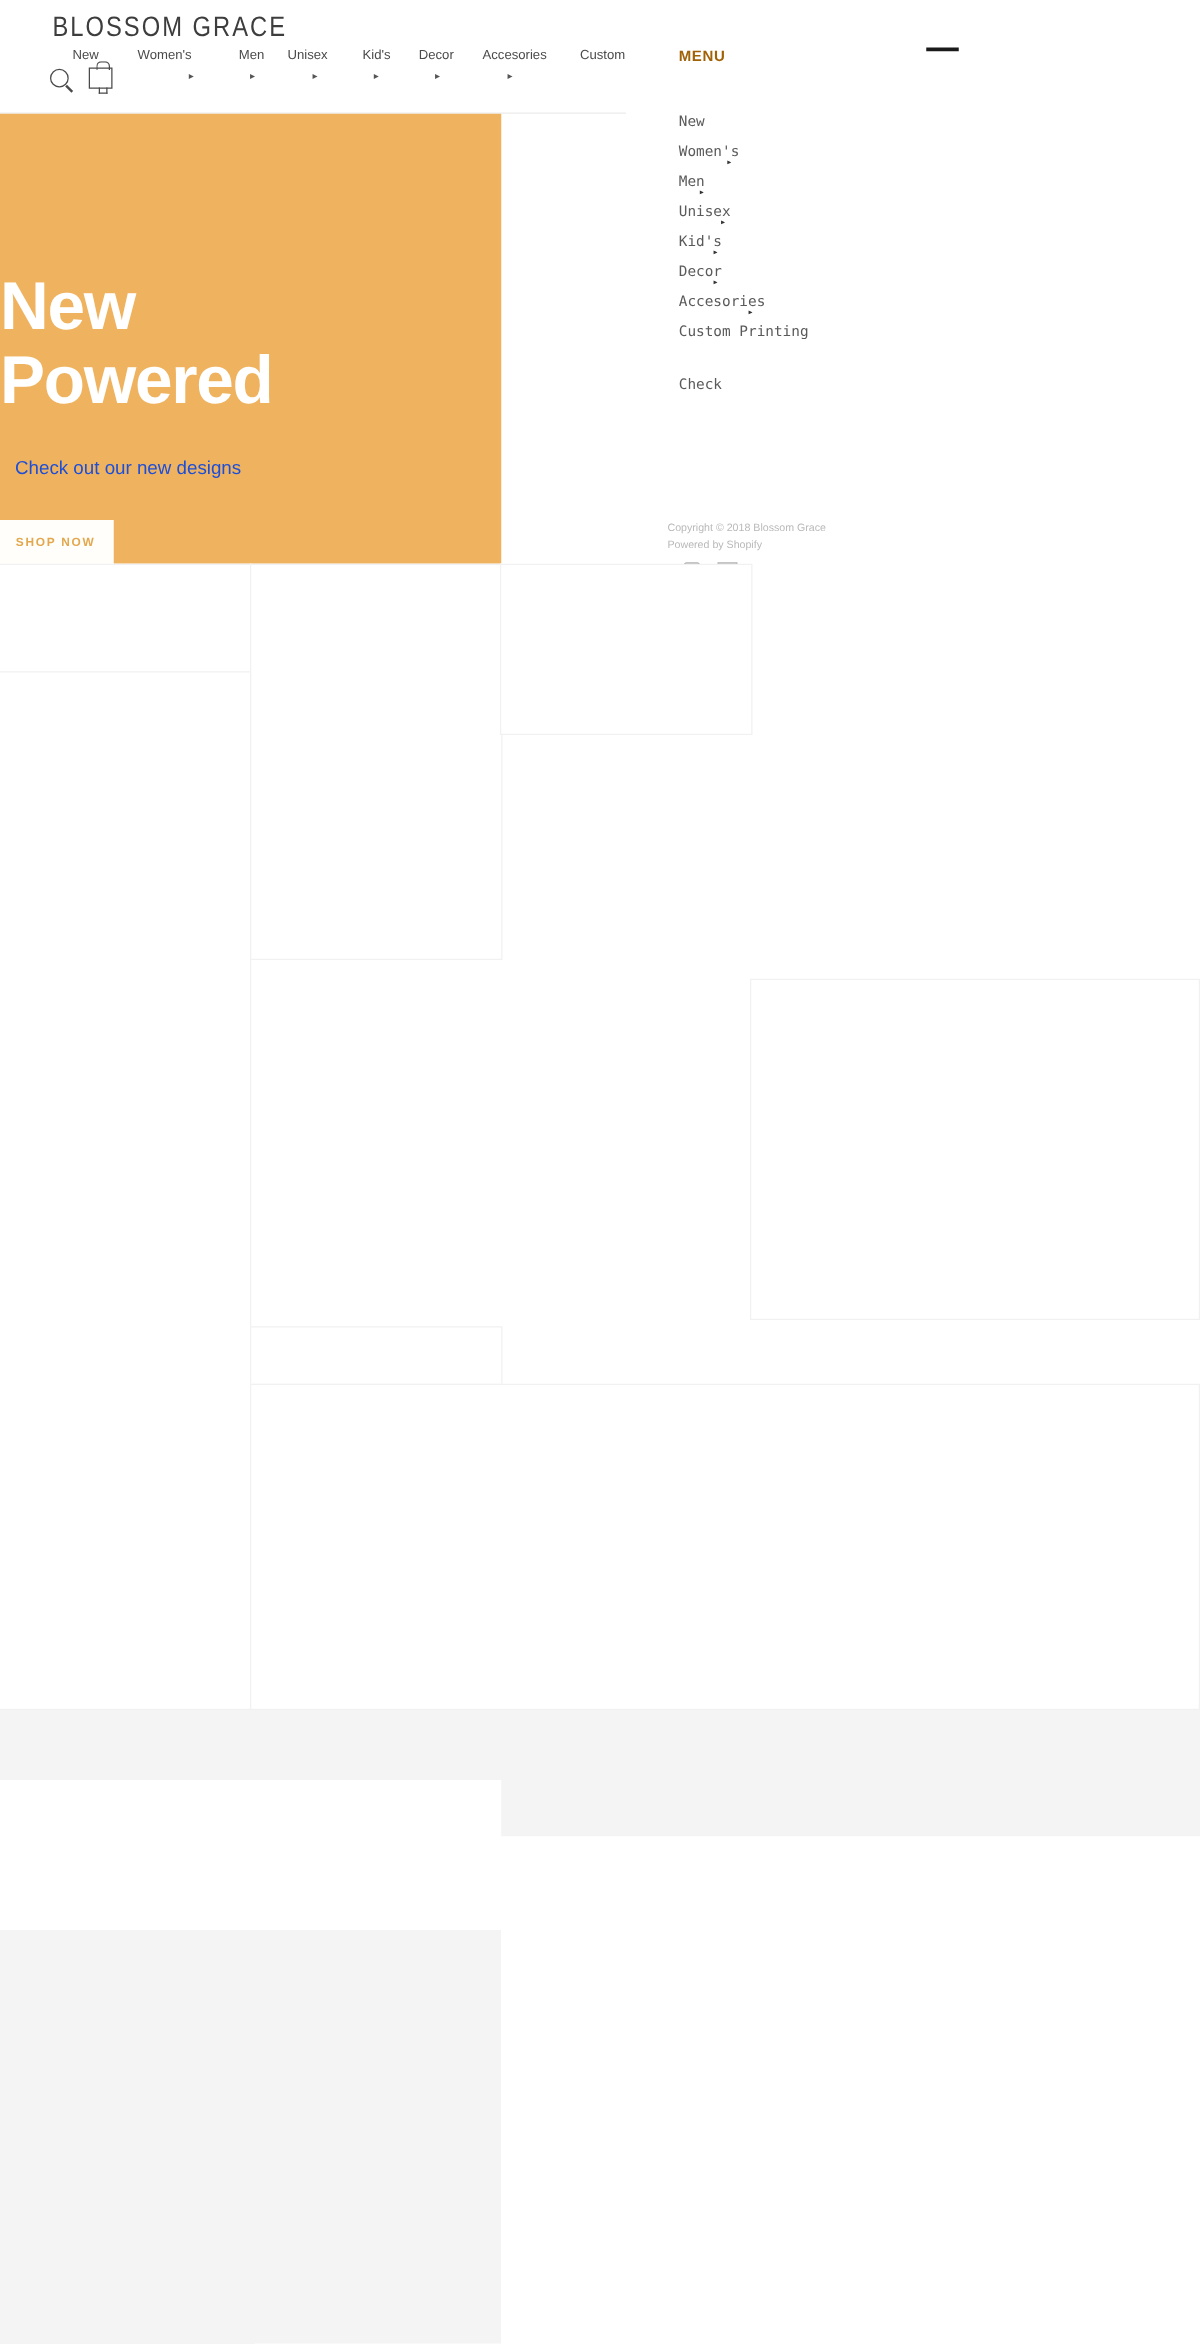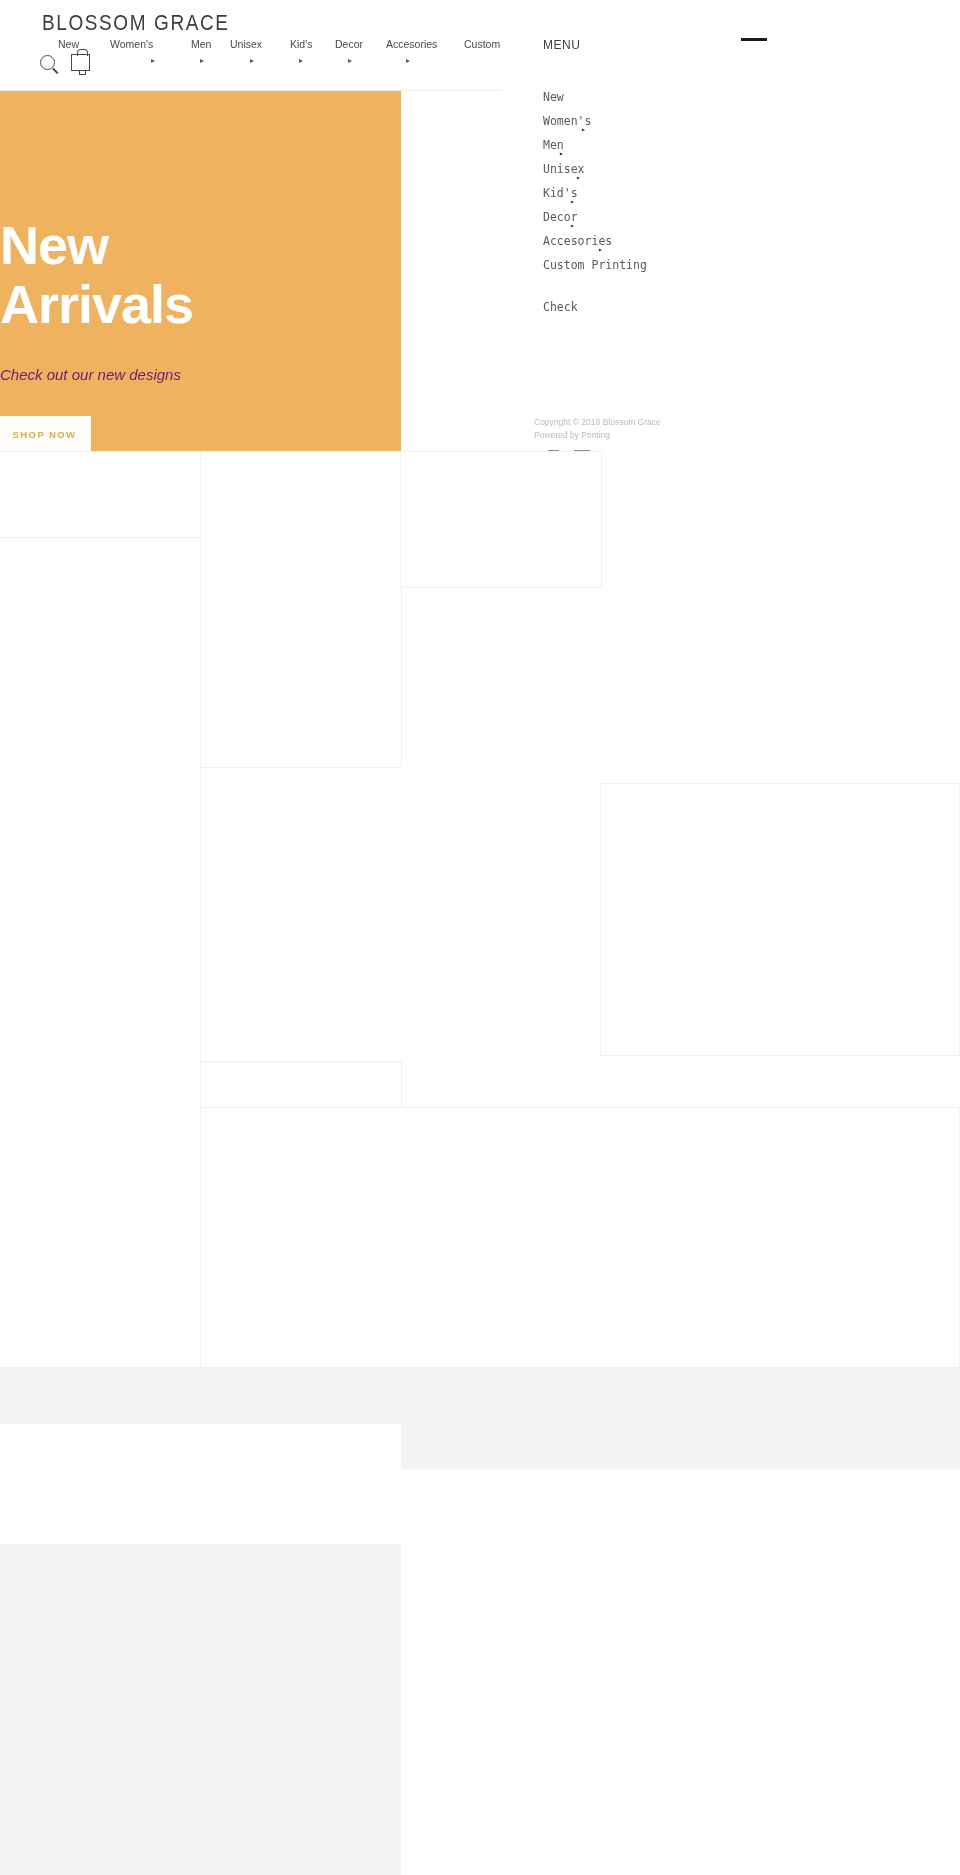--- a/index.html
+++ b/index.html
@@ -106,43 +106,43 @@
   }
   .hero { background:#efb35f; }
   .hero-title {
     position:absolute; left:0; top:125px;
     width:100%;
     font-size:54px; line-height:59px;
     font-weight:bold; color:#ffffff;
     letter-spacing:-1px;
   }
   .hero-sub {
-    position:absolute; left:0; top:275px;
-    font-size:15px; font-style:italic;
-    color:#701a75;
+    position:absolute; left:12px; top:275px;
+    font-size:15px; 
+    color:#1d4ed8;
   }
   .hero-btn {
     position:absolute; left:-2px; top:325px;
     width:93px; height:36px;
     background:#fffefb;
     display:flex; align-items:center; justify-content:center;
     font-size:9.5px; letter-spacing:1.4px;
     font-weight:bold; color:#e3a84e;
     cursor:pointer;
   }
 
   
   .menu-drawer {
     position:absolute; left:501px; top:0;
     width:459px; height:560px;
     background:#ffffff;
   }
   .menu-heading {
     position:absolute; left:42px; top:38px;
-    font-size:12px; color:#404040; letter-spacing:.5px;
+    font-size:12px; color:#a16207; letter-spacing:.5px;font-weight:bold;
   }
   .menu-close {
     position:absolute; left:240px; top:38px;
     width:26px; height:3px; background:#1a1a1a;
     cursor:pointer;
   }
   .menu-list { position:absolute; left:42px; top:85px; width:300px; }
   .menu-link {
     position:relative;
     font-family:"DejaVu Sans Mono", monospace;
@@ -233,21 +233,21 @@
 
     <div class="util-row">
       <div class="icon-search"></div>
       <div class="icon-bag"></div>
     </div>
   </header>
 
   <section class="hero">
     <div class="hero-title">
       <div>New</div>
-      <div>Arrivals</div>
+      <div>Powered</div>
     </div>
     <div class="hero-sub">Check out our new designs</div>
     <div class="hero-btn">SHOP NOW</div>
   </section>
 
   <aside class="menu-drawer">
     <div class="menu-heading">MENU</div>
     <div class="menu-close"></div>
 
     <div class="menu-list" id="menu-list">
@@ -263,21 +263,21 @@
 
     <div class="menu-login">Check</div>
 
     <div class="menu-social">
       <div class="ico-ig"></div>
       <div class="ico-mail"></div>
     </div>
 
     <div class="menu-copyright">
       <div>Copyright © 2018 Blossom Grace</div>
-      <div>Powered by Printing</div>
+      <div>Powered by Shopify</div>
     </div>
   </aside>
 
   <div id="ph-layer">
       <div class="ph" style="left: -1px; top: 451px; width: 202px; height: 87px;"></div>
       <div class="ph" style="left: 200px; top: 451px; width: 202px; height: 317px;"></div>
       <div class="ph" style="left: 400px; top: 451px; width: 202px; height: 137px;"></div>
       <div class="ph" style="left: 600px; top: 783px; width: 360px; height: 273px;"></div>
       <div class="ph" style="left: -1px; top: 537px; width: 202px; height: 831px;"></div>
       <div class="ph" style="left: 200px; top: 1061px; width: 202px; height: 47px;"></div>

